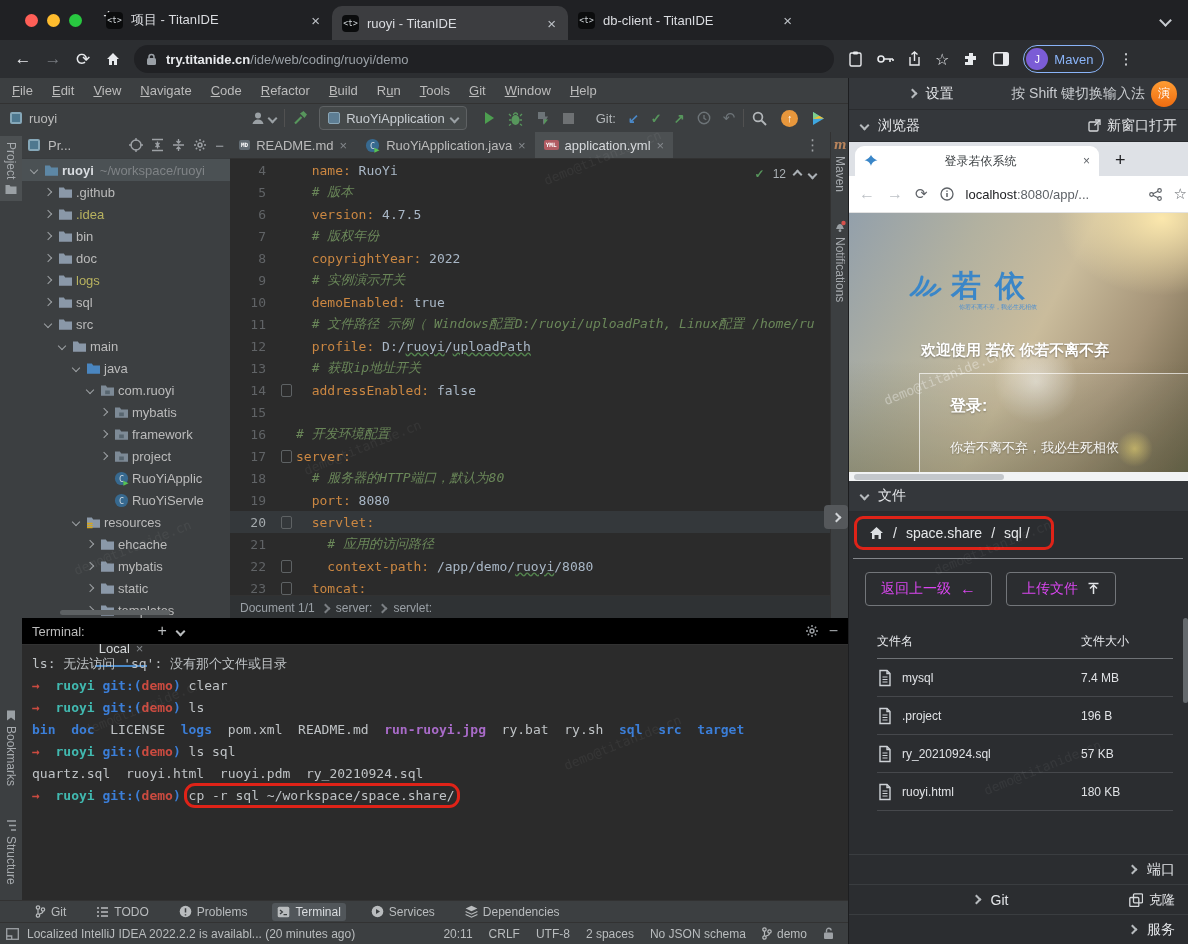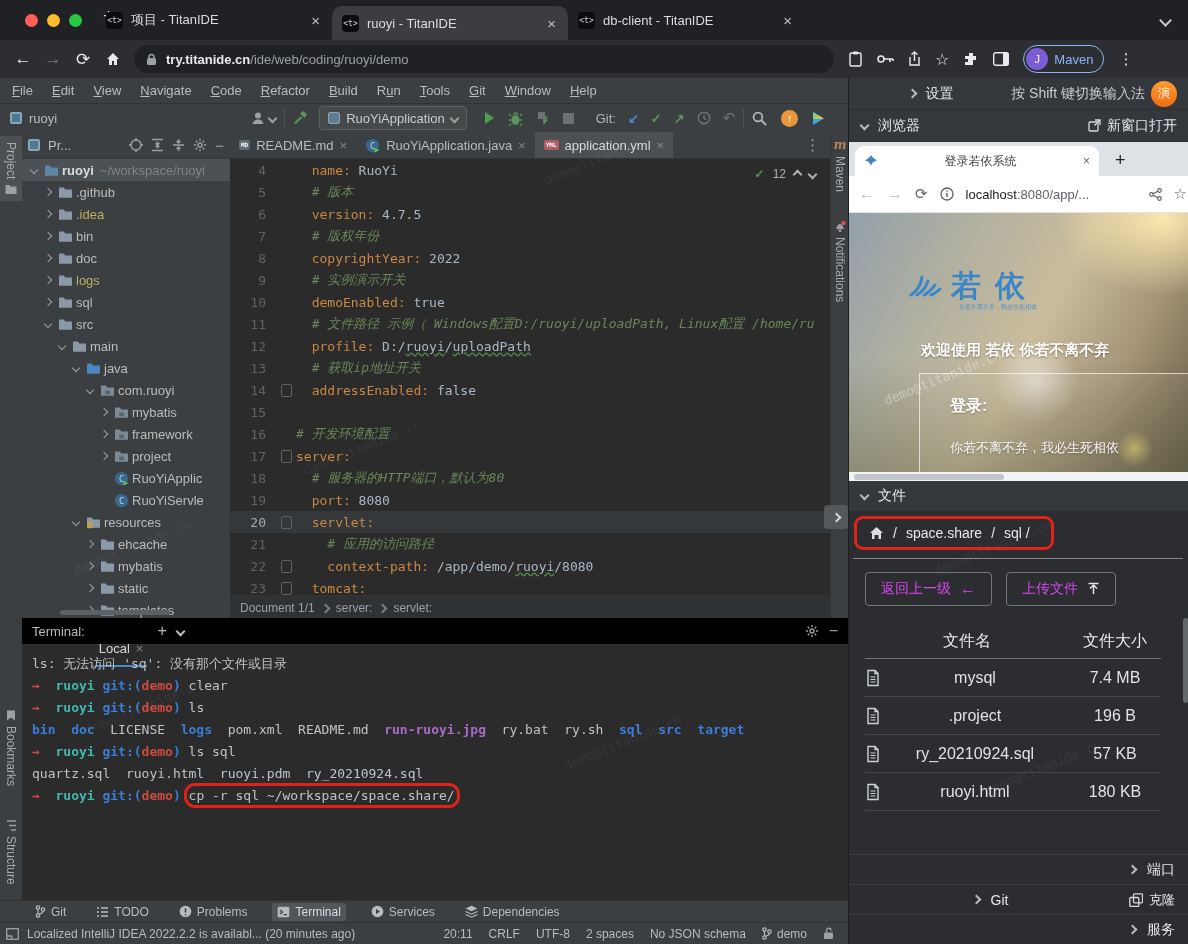--- a/index.html
+++ b/index.html
@@ -145,21 +145,21 @@
   #bhscroll{position:absolute;left:0;bottom:0;width:100%;height:9px;background:#f1f3f4;z-index:3;}
   #bhthumb{position:absolute;left:5px;top:1.5px;width:150px;height:6px;border-radius:3px;background:#c3c7cb;}
   #fileshead{position:absolute;left:0;top:402px;width:100%;}
   #crumbwrap{position:absolute;left:0;top:434px;width:100%;height:46px;}
   #crumbbox{position:absolute;left:5px;top:4px;width:200px;height:34px;border:3px solid #df2318;border-radius:9px;
             display:flex;align-items:center;gap:9px;color:#e6e8ea;font-size:14px;padding-left:12px;box-sizing:border-box;}
   #crumbdiv{position:absolute;left:4px;top:46px;width:330px;border-bottom:1px solid #83868a;}
   #filebtns{position:absolute;left:16px;top:494px;display:flex;gap:14px;}
   .obtn{height:34px;border:1px solid #73767a;border-radius:4px;background:transparent;color:#d946ef;font-size:14px;
         display:flex;align-items:center;gap:9px;padding:0 15px;}
-  #filetable{position:absolute;left:16px;top:546px;width:296px;color:#e0e2e5;font-size:16px;text-align:center;}
+  #filetable{position:absolute;left:28px;top:546px;width:296px;color:#e0e2e5;font-size:12px;}
   #fthead{display:flex;height:34px;align-items:center;color:#e8eaed;border-bottom:1px solid #6f7276;}
   .ftrow{display:flex;height:37px;align-items:center;border-bottom:1px solid #46484c;gap:9px;}
   .ftrow .nm{flex:1;}
   .ftsize{width:92px;flex:none;}
   #rvthumb{position:absolute;right:1px;top:540px;width:5px;height:85px;border-radius:3px;background:#64686c;}
   #rbottom{position:absolute;left:0;bottom:0;width:100%;}
   .rsec{height:30px;display:flex;align-items:center;gap:11px;padding:0 14px;border-top:1px solid #3a3d40;
         color:#e3e5e8;font-size:14px;box-sizing:border-box;}
   .rsec .right{margin-left:auto;display:flex;align-items:center;gap:6px;font-size:13px;}
   #expandbtn{left:824px;top:505px;width:24px;height:24px;background:#55585b;border-radius:4px;z-index:5;

